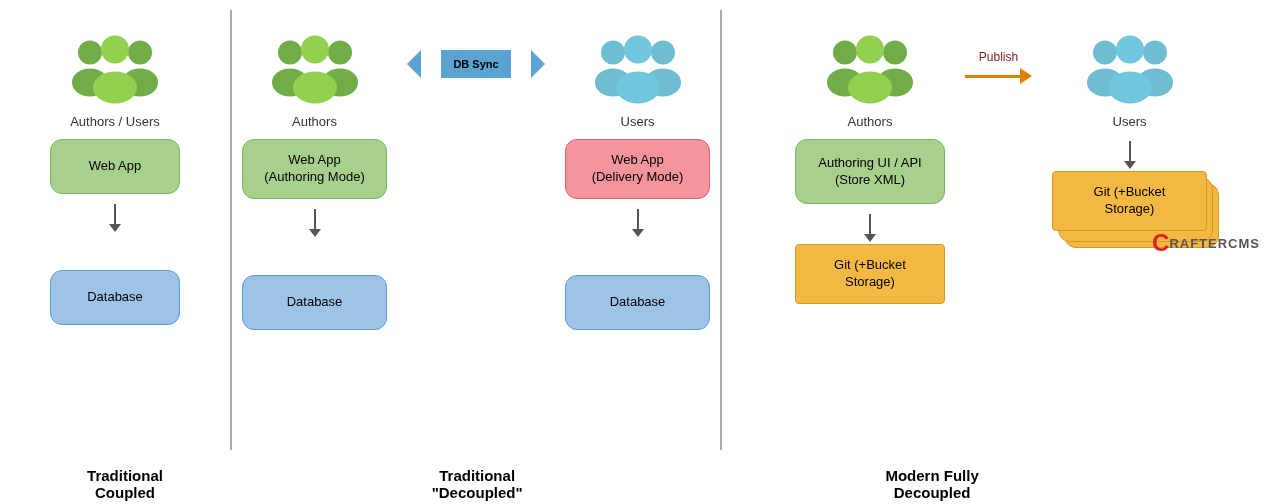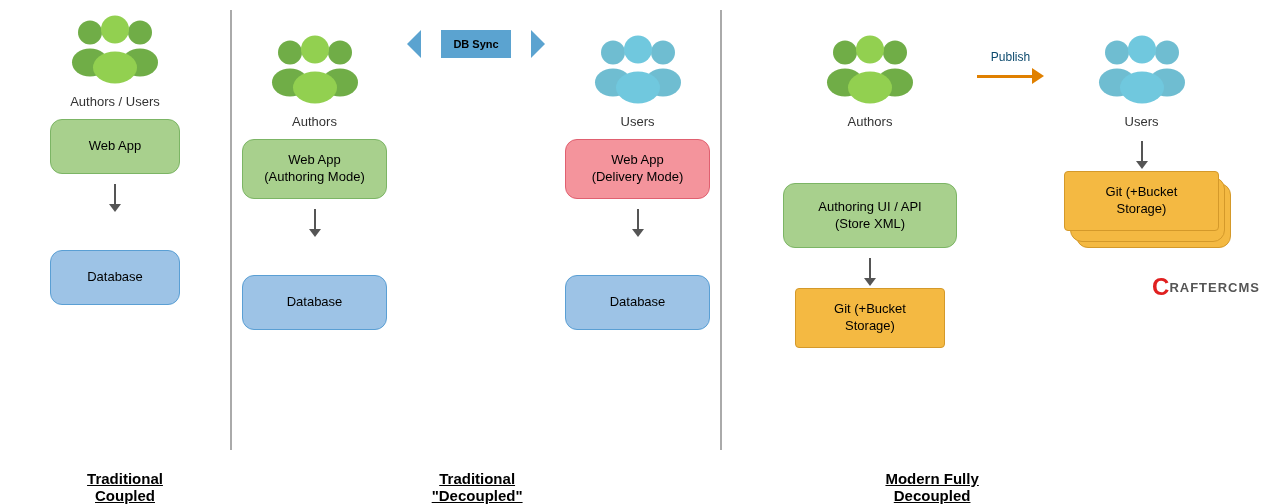--- a/index.html
+++ b/index.html
@@ -110,20 +110,21 @@
     .sec2-col {
       display: flex;
       flex-direction: column;
       align-items: center;
     }
     
     .db-sync-container {
       display: flex;
       align-items: center;
       gap: 20px;
+      margin-top: 20px;
     }
     
     .sec3-content {
       display: flex;
       flex-direction: row;
       align-items: flex-start;
       gap: 20px;
       flex: 1;
       padding-top: 10px;
     }
@@ -216,35 +217,34 @@
       align-items: flex-start;
     }
     .titles-row {
       display: flex;
       height: 50px;
       padding: 0 10px;
     }
     .title-cell {
       flex: 1;
       display: flex;
-      align-items: flex-end;
+      align-items: center;
       justify-content: center;
-      text-decoration: underline;
     }
     .title-cell-wide {
       flex: 2;
     }
   </style>
 </head>
 <body>
 
 <div class="full-layout">
   <div class="main-row">
 
-    <div class="section" style="flex:1.2; max-width:230px; ">
+    <div class="section" style="flex:1.2; max-width:230px; padding-top:20px;">
       <div class="sec1-content">
 
         <svg class="people-icon" viewBox="0 0 90 75">
 
           <circle cx="20" cy="20" r="12" fill="#70ad47"></circle>
           <ellipse cx="20" cy="50" rx="18" ry="14" fill="#70ad47"></ellipse>
 
           <circle cx="70" cy="20" r="12" fill="#70ad47"></circle>
           <ellipse cx="70" cy="50" rx="18" ry="14" fill="#70ad47"></ellipse>
 
@@ -334,35 +334,35 @@
         <div class="sec3-col">
           <svg class="people-icon" viewBox="0 0 90 75">
             <circle cx="20" cy="20" r="12" fill="#70ad47"></circle>
             <ellipse cx="20" cy="50" rx="18" ry="14" fill="#70ad47"></ellipse>
             <circle cx="70" cy="20" r="12" fill="#70ad47"></circle>
             <ellipse cx="70" cy="50" rx="18" ry="14" fill="#70ad47"></ellipse>
             <circle cx="45" cy="17" r="14" fill="#92d050"></circle>
             <ellipse cx="45" cy="55" rx="22" ry="16" fill="#92d050"></ellipse>
           </svg>
           <div class="icon-label">Authors</div>
-          <div class="box box-green" style="width:174px; height:65px;margin-top:44px;">
+          <div class="box box-green" style="width:150px; height:65px;">
             <span>Authoring UI / API<br>(Store XML)</span>
           </div>
           <div class="arrow-down">
             <div class="arrow-line"></div>
             <div class="arrow-head-down"></div>
           </div>
           <div class="box box-orange" style="width:150px; height:60px;">
             <span>Git (+Bucket<br>Storage)</span>
           </div>
         </div>
 
         <div style="display:flex; flex-direction:column; align-items:center; justify-content:flex-end; padding-bottom:18px; margin-top: 20px;">
           <div style="position:relative; display:flex; flex-direction:column; align-items:center;">
-            <span style="font-size:12px; color:#0c4a6e; margin-bottom:4px; white-space:nowrap;">Publish</span>
+            <span style="font-size:12px; color:#7f1d1d; margin-bottom:4px; white-space:nowrap;">Publish</span>
             <div style="display:flex; align-items:center;">
               <div style="height:3px; width:55px; background:#e08000;"></div>
               <div style="width:0; height:0; border-top:8px solid transparent; border-bottom:8px solid transparent; border-left:12px solid #e08000;"></div>
             </div>
           </div>
         </div>
 
         <div class="sec3-col">
           <svg class="people-icon" viewBox="0 0 90 75">
             <circle cx="20" cy="20" r="12" fill="#4bacc6" opacity="0.8"></circle>

